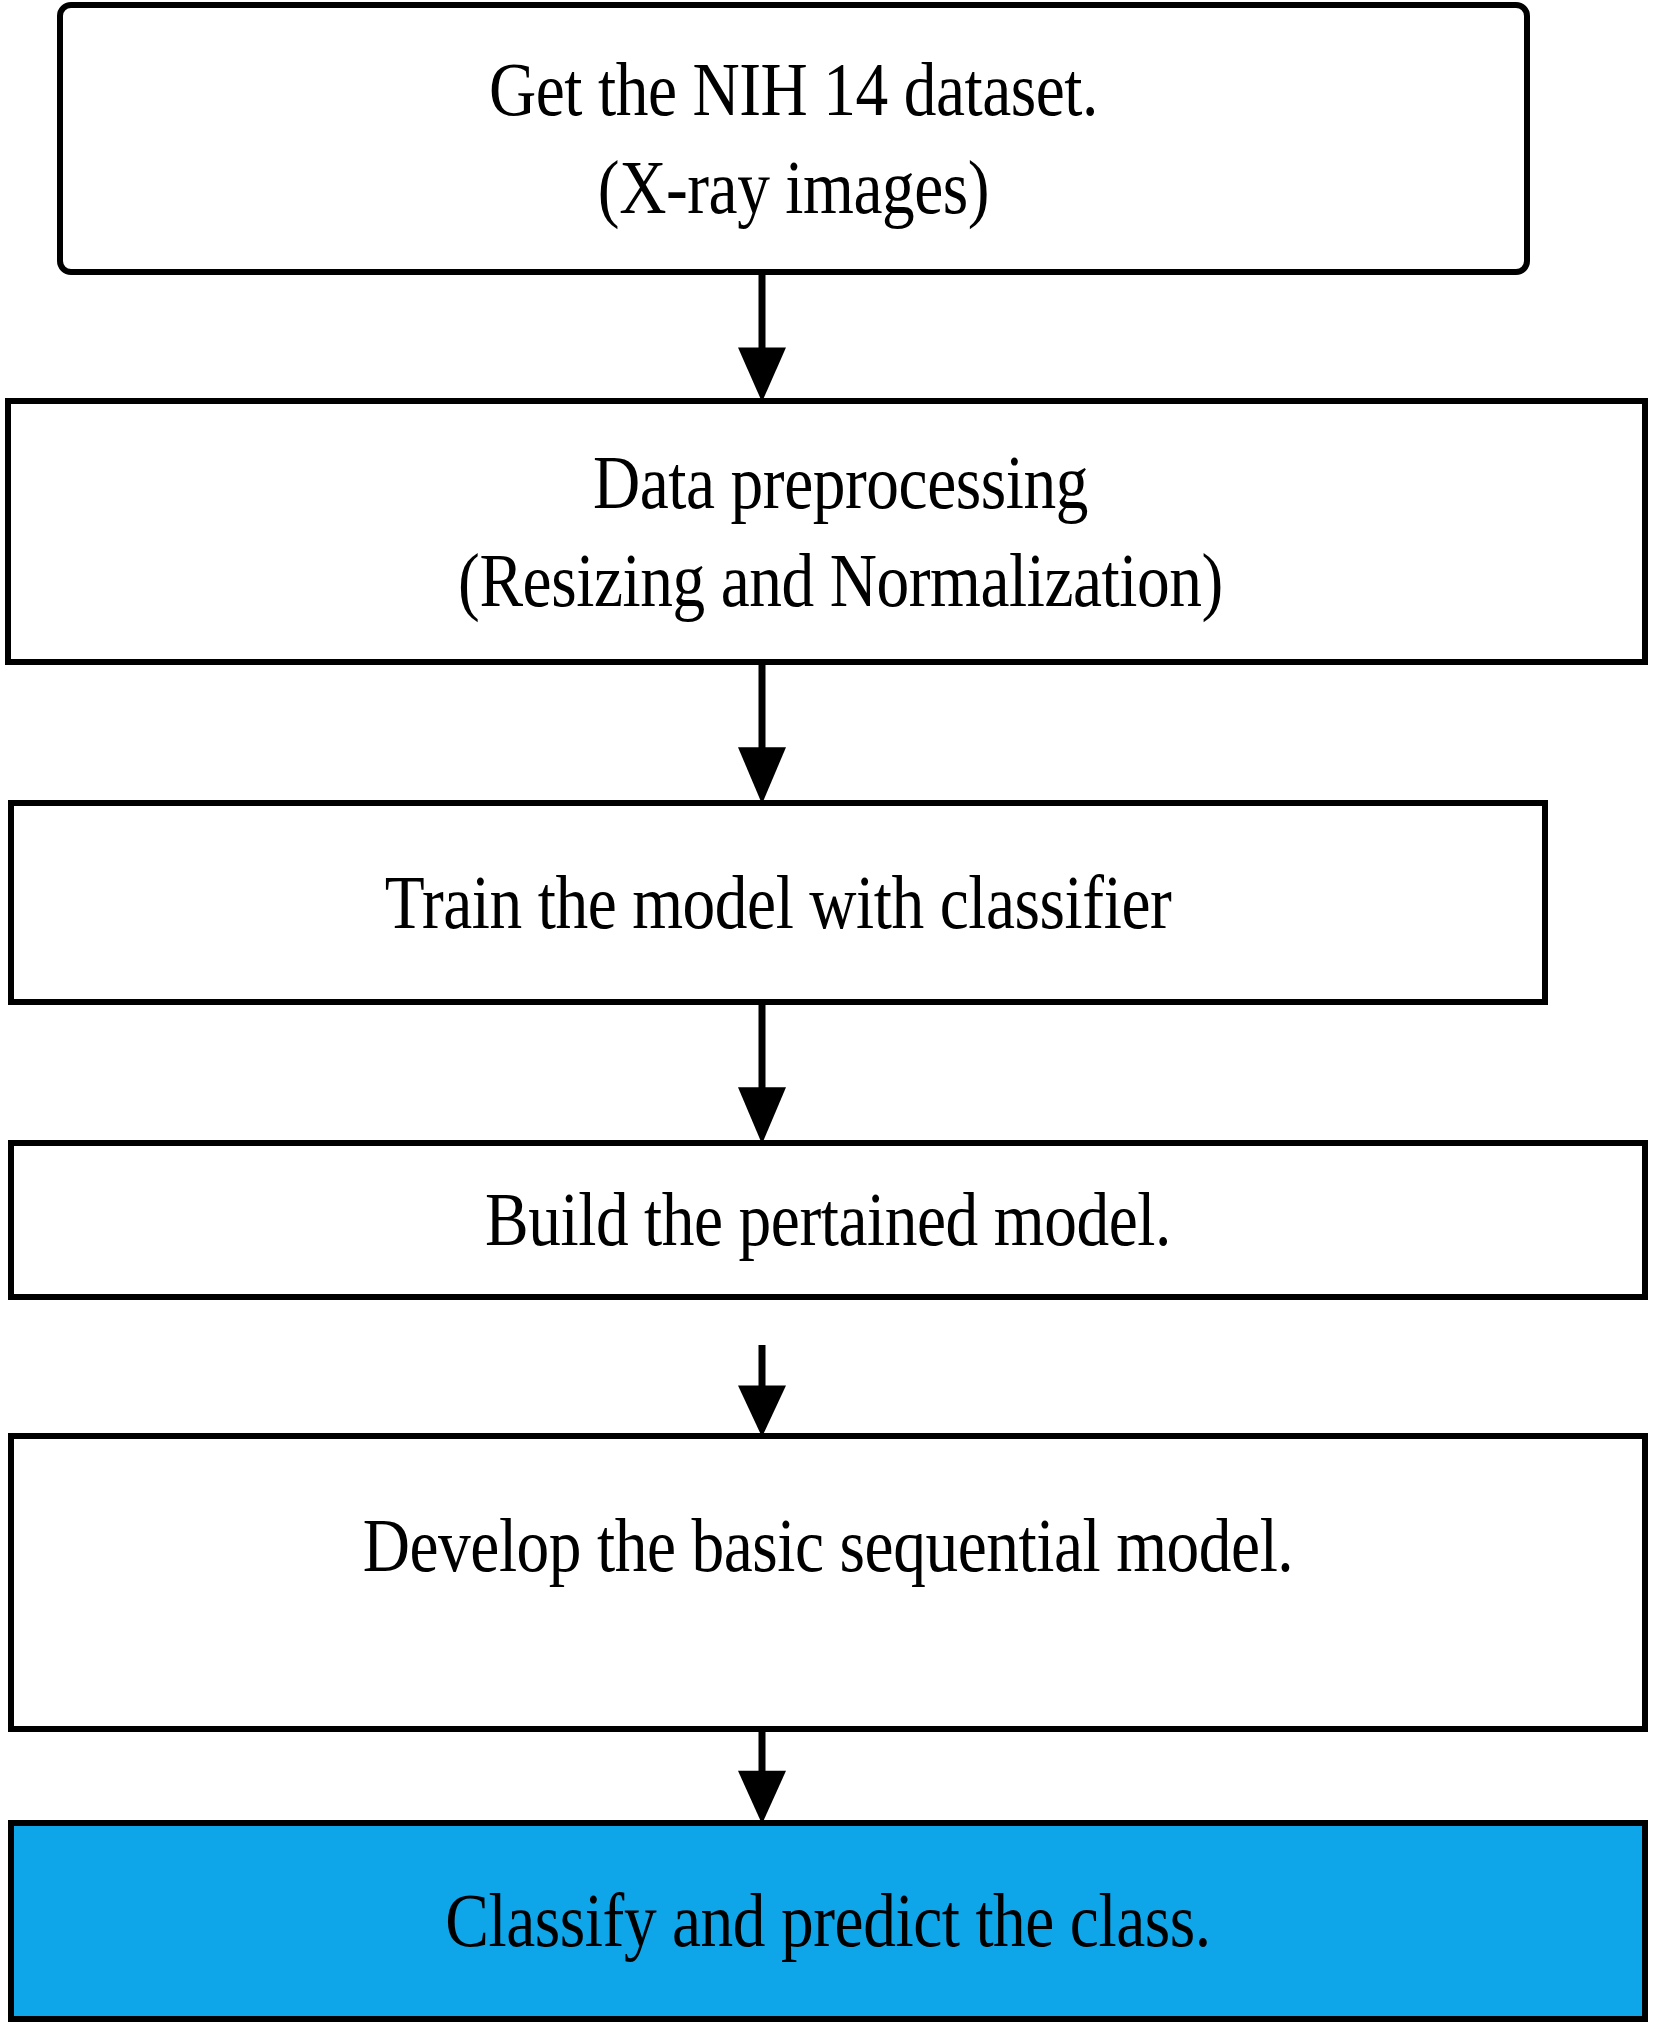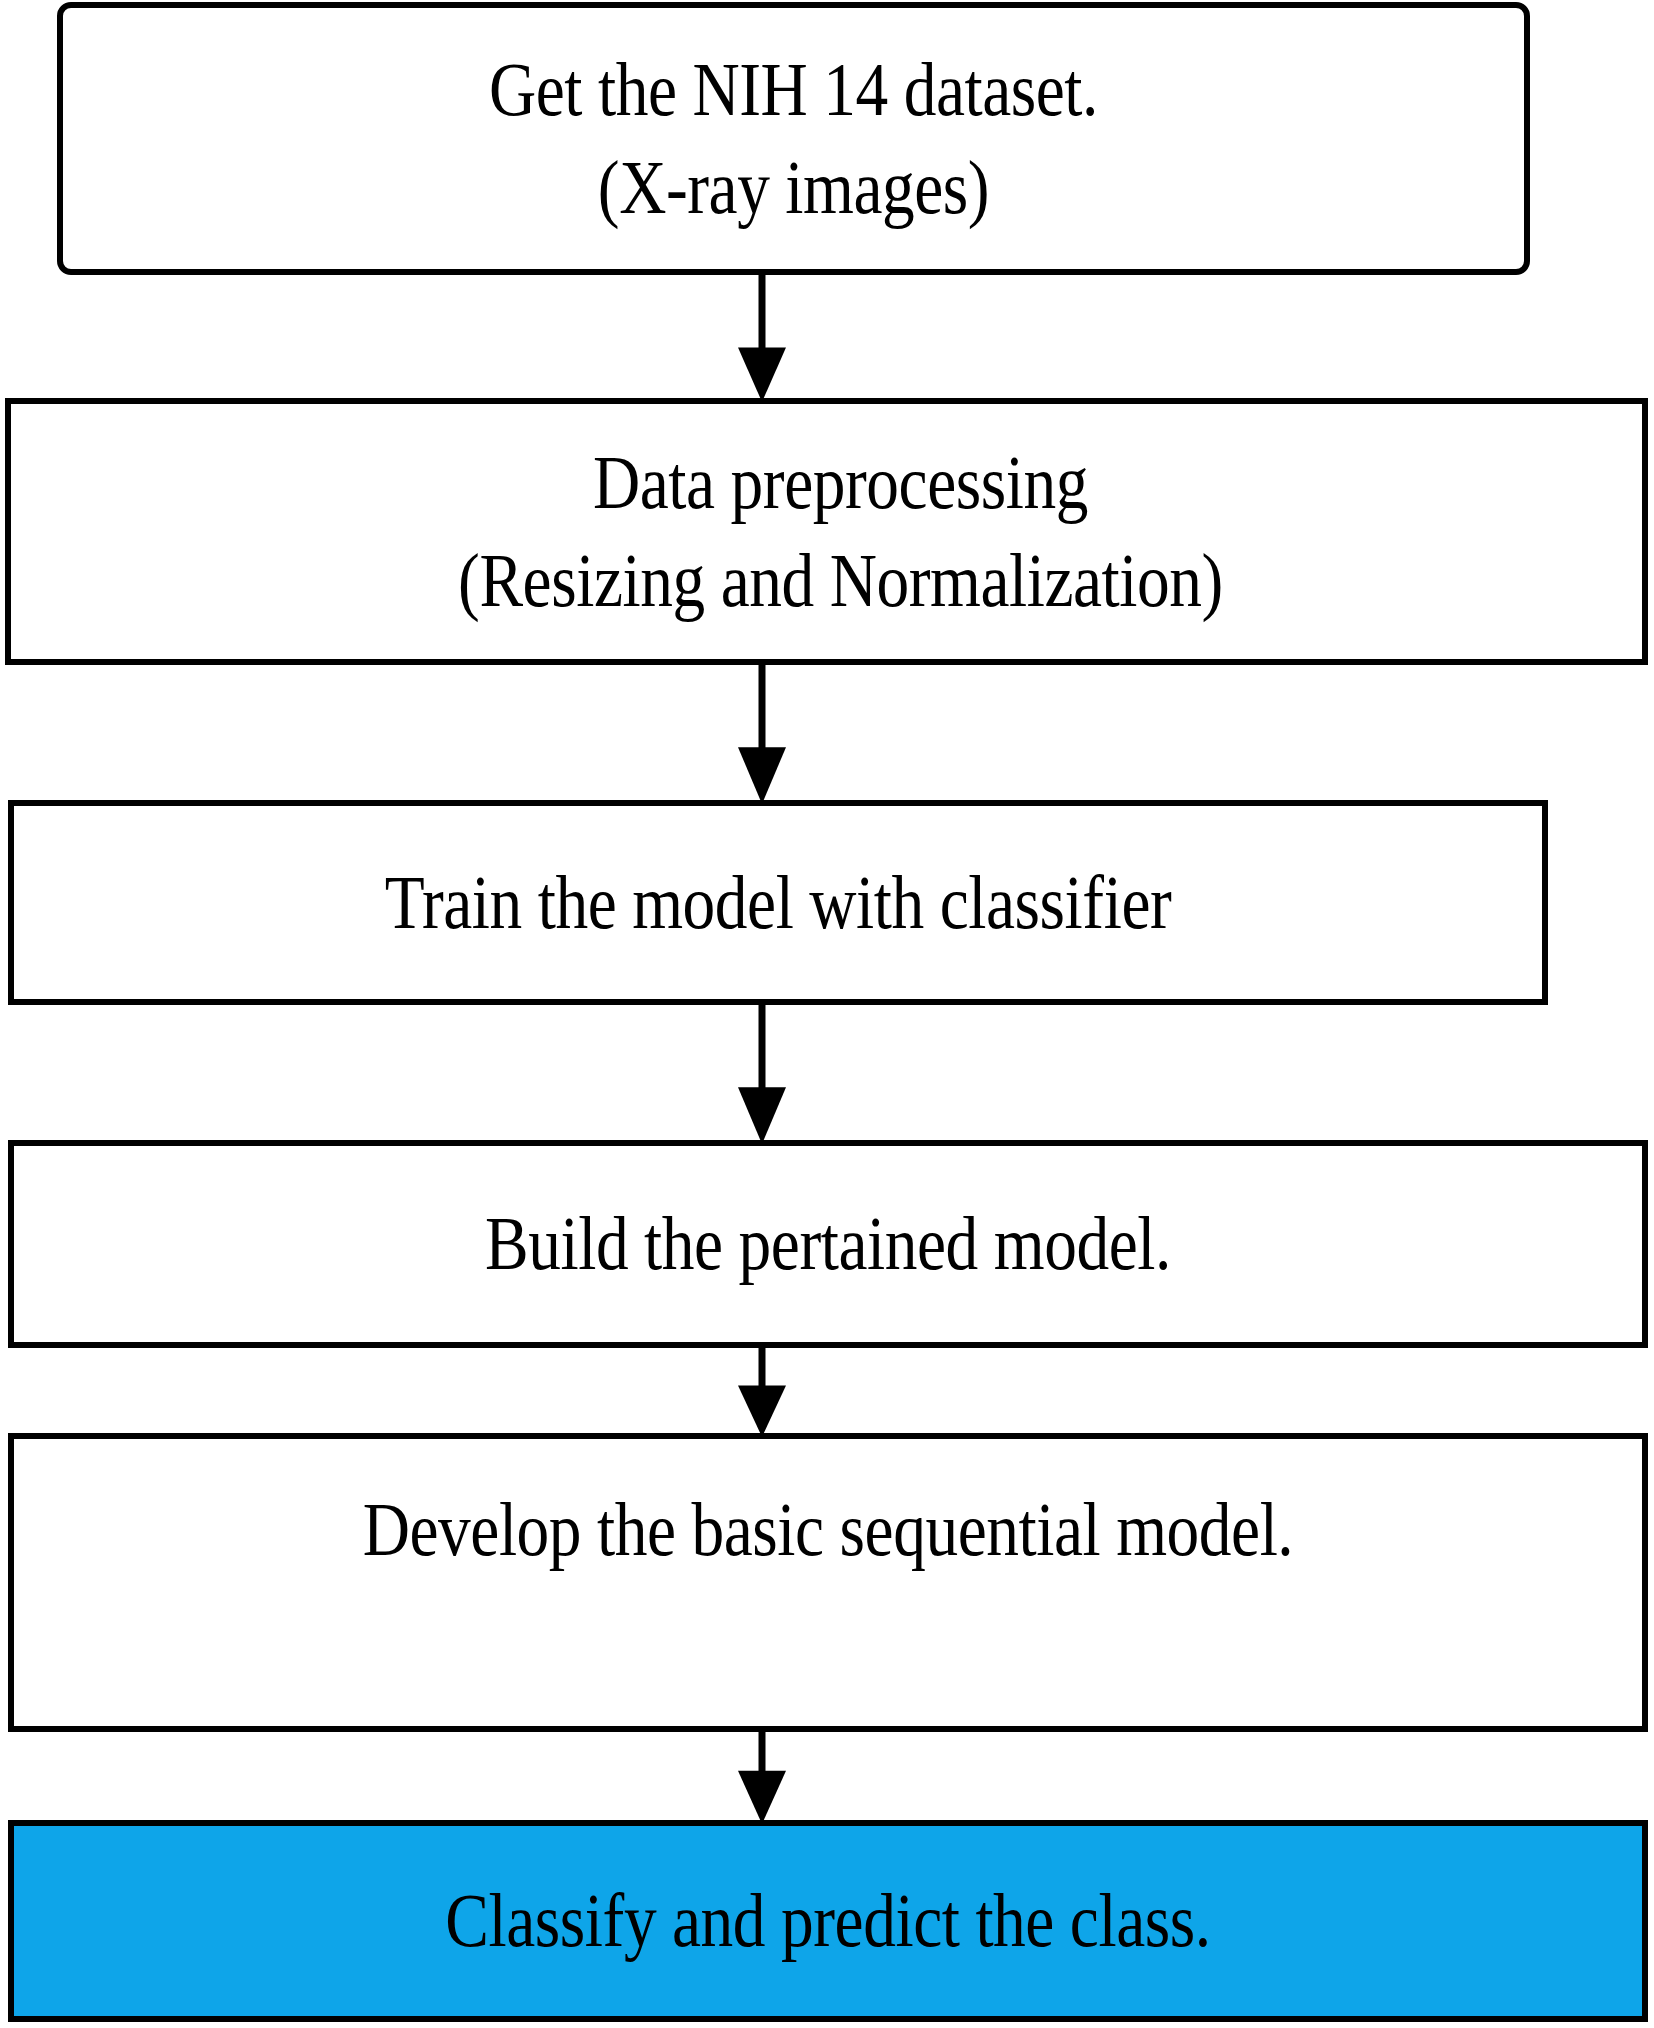--- a/index.html
+++ b/index.html
@@ -83,32 +83,32 @@
     <span class="node-line">Train the model with classifier</span>
   </div>
 
   <div class="connector" style="left: 734px; top: 1002px; height: 142px;">
     <svg viewBox="0 0 56 100" preserveAspectRatio="none">
       <line x1="28" y1="0" x2="28" y2="64" stroke="#000" stroke-width="7" vector-effect="non-scaling-stroke"></line>
       <polygon points="28,100 4,60 52,60" fill="#000"></polygon>
     </svg>
   </div>
 
-  <div class="node" style="left: 8px; top: 1140px; width: 1640px; height: 208px; border-color: rgb(0, 0, 0); background: rgb(255, 255, 255); color: rgb(0, 0, 0);">
+  <div class="node" style="left: 8px; top: 1140px; width: 1640px; height: 160px; border-color: rgb(0, 0, 0); background: rgb(255, 255, 255); color: rgb(0, 0, 0);">
     <span class="node-line">Build the pertained model.</span>
   </div>
 
   <div class="connector" style="left: 734px; top: 1345px; height: 92px;">
     <svg viewBox="0 0 56 100" preserveAspectRatio="none">
       <line x1="28" y1="0" x2="28" y2="48" stroke="#000" stroke-width="7" vector-effect="non-scaling-stroke"></line>
       <polygon points="28,100 4,44 52,44" fill="#000"></polygon>
     </svg>
   </div>
 
-  <div class="node" style="left: 8px; top: 1433px; width: 1640px; height: 299px; border-color: rgb(0, 0, 0); background: rgb(255, 255, 255); color: rgb(0, 0, 0); justify-content: flex-start; padding-top: 42px;">
+  <div class="node" style="left: 8px; top: 1433px; width: 1640px; height: 299px; border-color: rgb(0, 0, 0); background: rgb(255, 255, 255); color: rgb(0, 0, 0); justify-content: flex-start; padding-top: 58px;">
     <span class="node-line">Develop the basic sequential model.</span>
   </div>
 
   <div class="connector" style="left: 734px; top: 1729px; height: 95px;">
     <svg viewBox="0 0 56 100" preserveAspectRatio="none">
       <line x1="28" y1="0" x2="28" y2="48" stroke="#000" stroke-width="7" vector-effect="non-scaling-stroke"></line>
       <polygon points="28,100 4,44 52,44" fill="#000"></polygon>
     </svg>
   </div>
 

